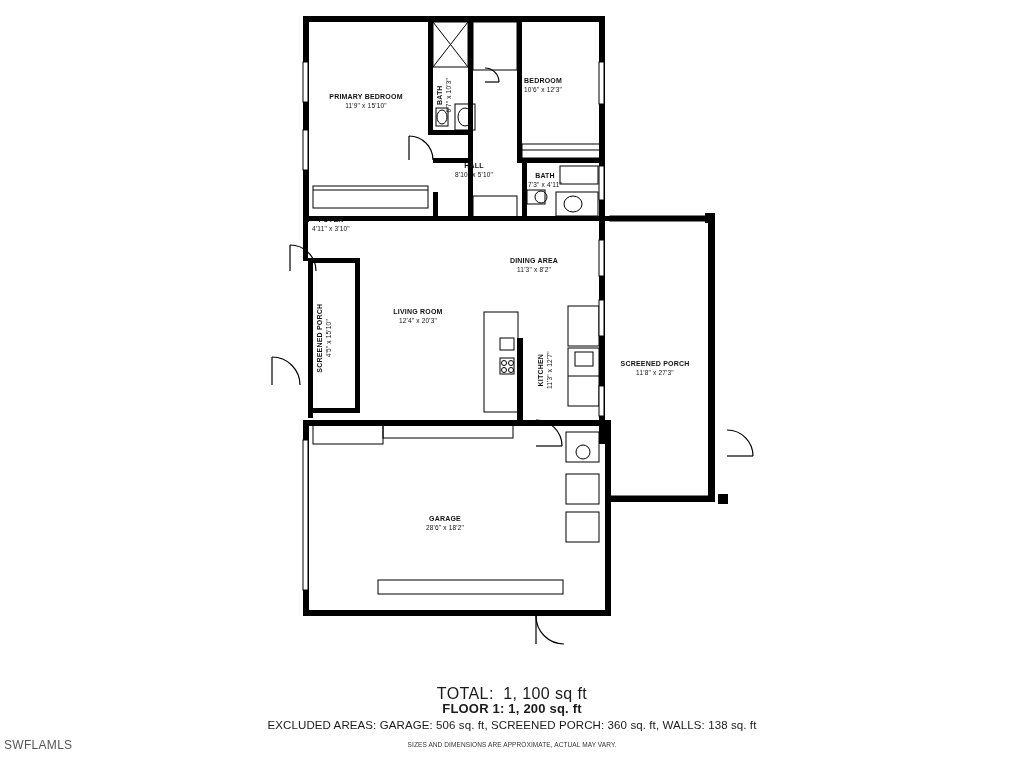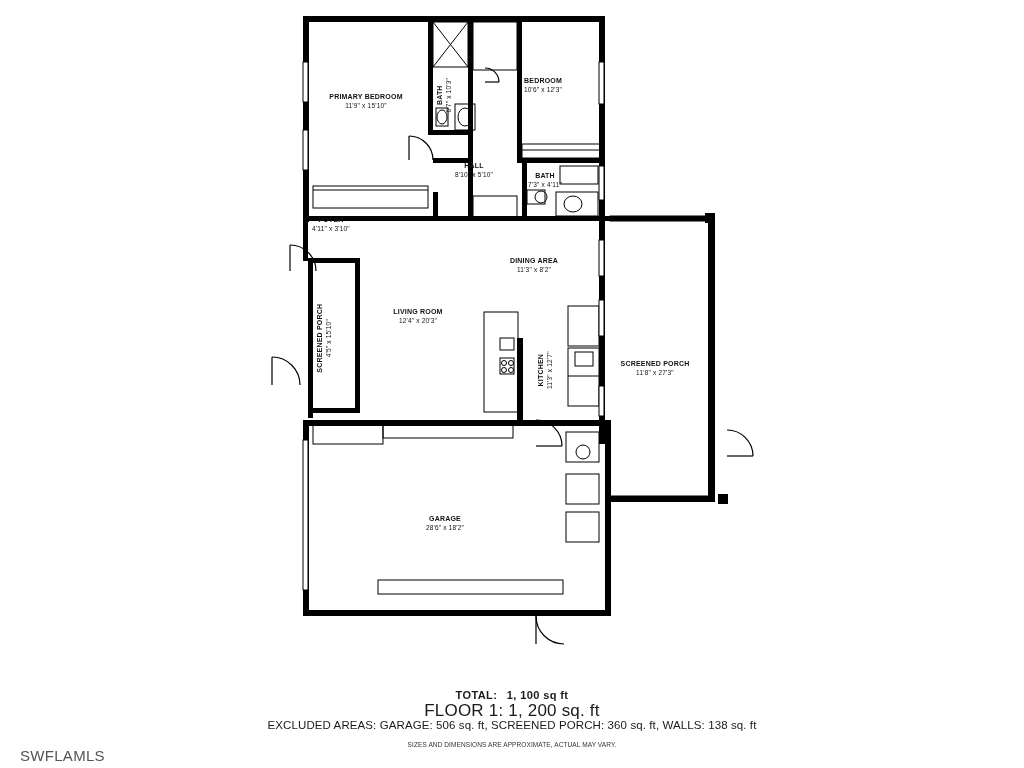--- a/index.html
+++ b/index.html
@@ -44,48 +44,47 @@
   .room-label.vert {
     transform-origin: 50% 50%;
   }
   .footer {
     position: absolute;
     left: 0;
     width: 1024px;
     text-align: center;
   }
   .footer .total {
-    font-size: 11px;
+    font-size: 16px;
+    font-weight: 400;
+    letter-spacing: 0.4px;
+  }
+  .footer .floor {
+    font-size: 13px;
     font-weight: 700;
-    letter-spacing: 0.4px;
-  }
-  .footer .floor {
-    font-size: 17px;
-    font-weight: 400;
     letter-spacing: 0.2px;
   }
   .footer .excluded {
     font-size: 11.5px;
     font-weight: 400;
     letter-spacing: 0.1px;
   }
   .footer .disclaimer {
     font-size: 6.5px;
     font-weight: 400;
     letter-spacing: 0.1px;
     color: #333333;
   }
   .watermark {
     position: absolute;
     left: 4px;
-    bottom: 4px;
-    font-size: 15px;
+    bottom: 16px;
+    font-size: 12px;
     color: #555555;
     letter-spacing: 0.3px;
-    margin-left: 16px;
   }
 </style>
 </head>
 <body>
 
 <svg id="plan" viewBox="0 0 1024 768">
   <g fill="#000000">
 
     <rect x="303" y="16" width="302" height="6"></rect>
     <rect x="303" y="16" width="6" height="206"></rect>

